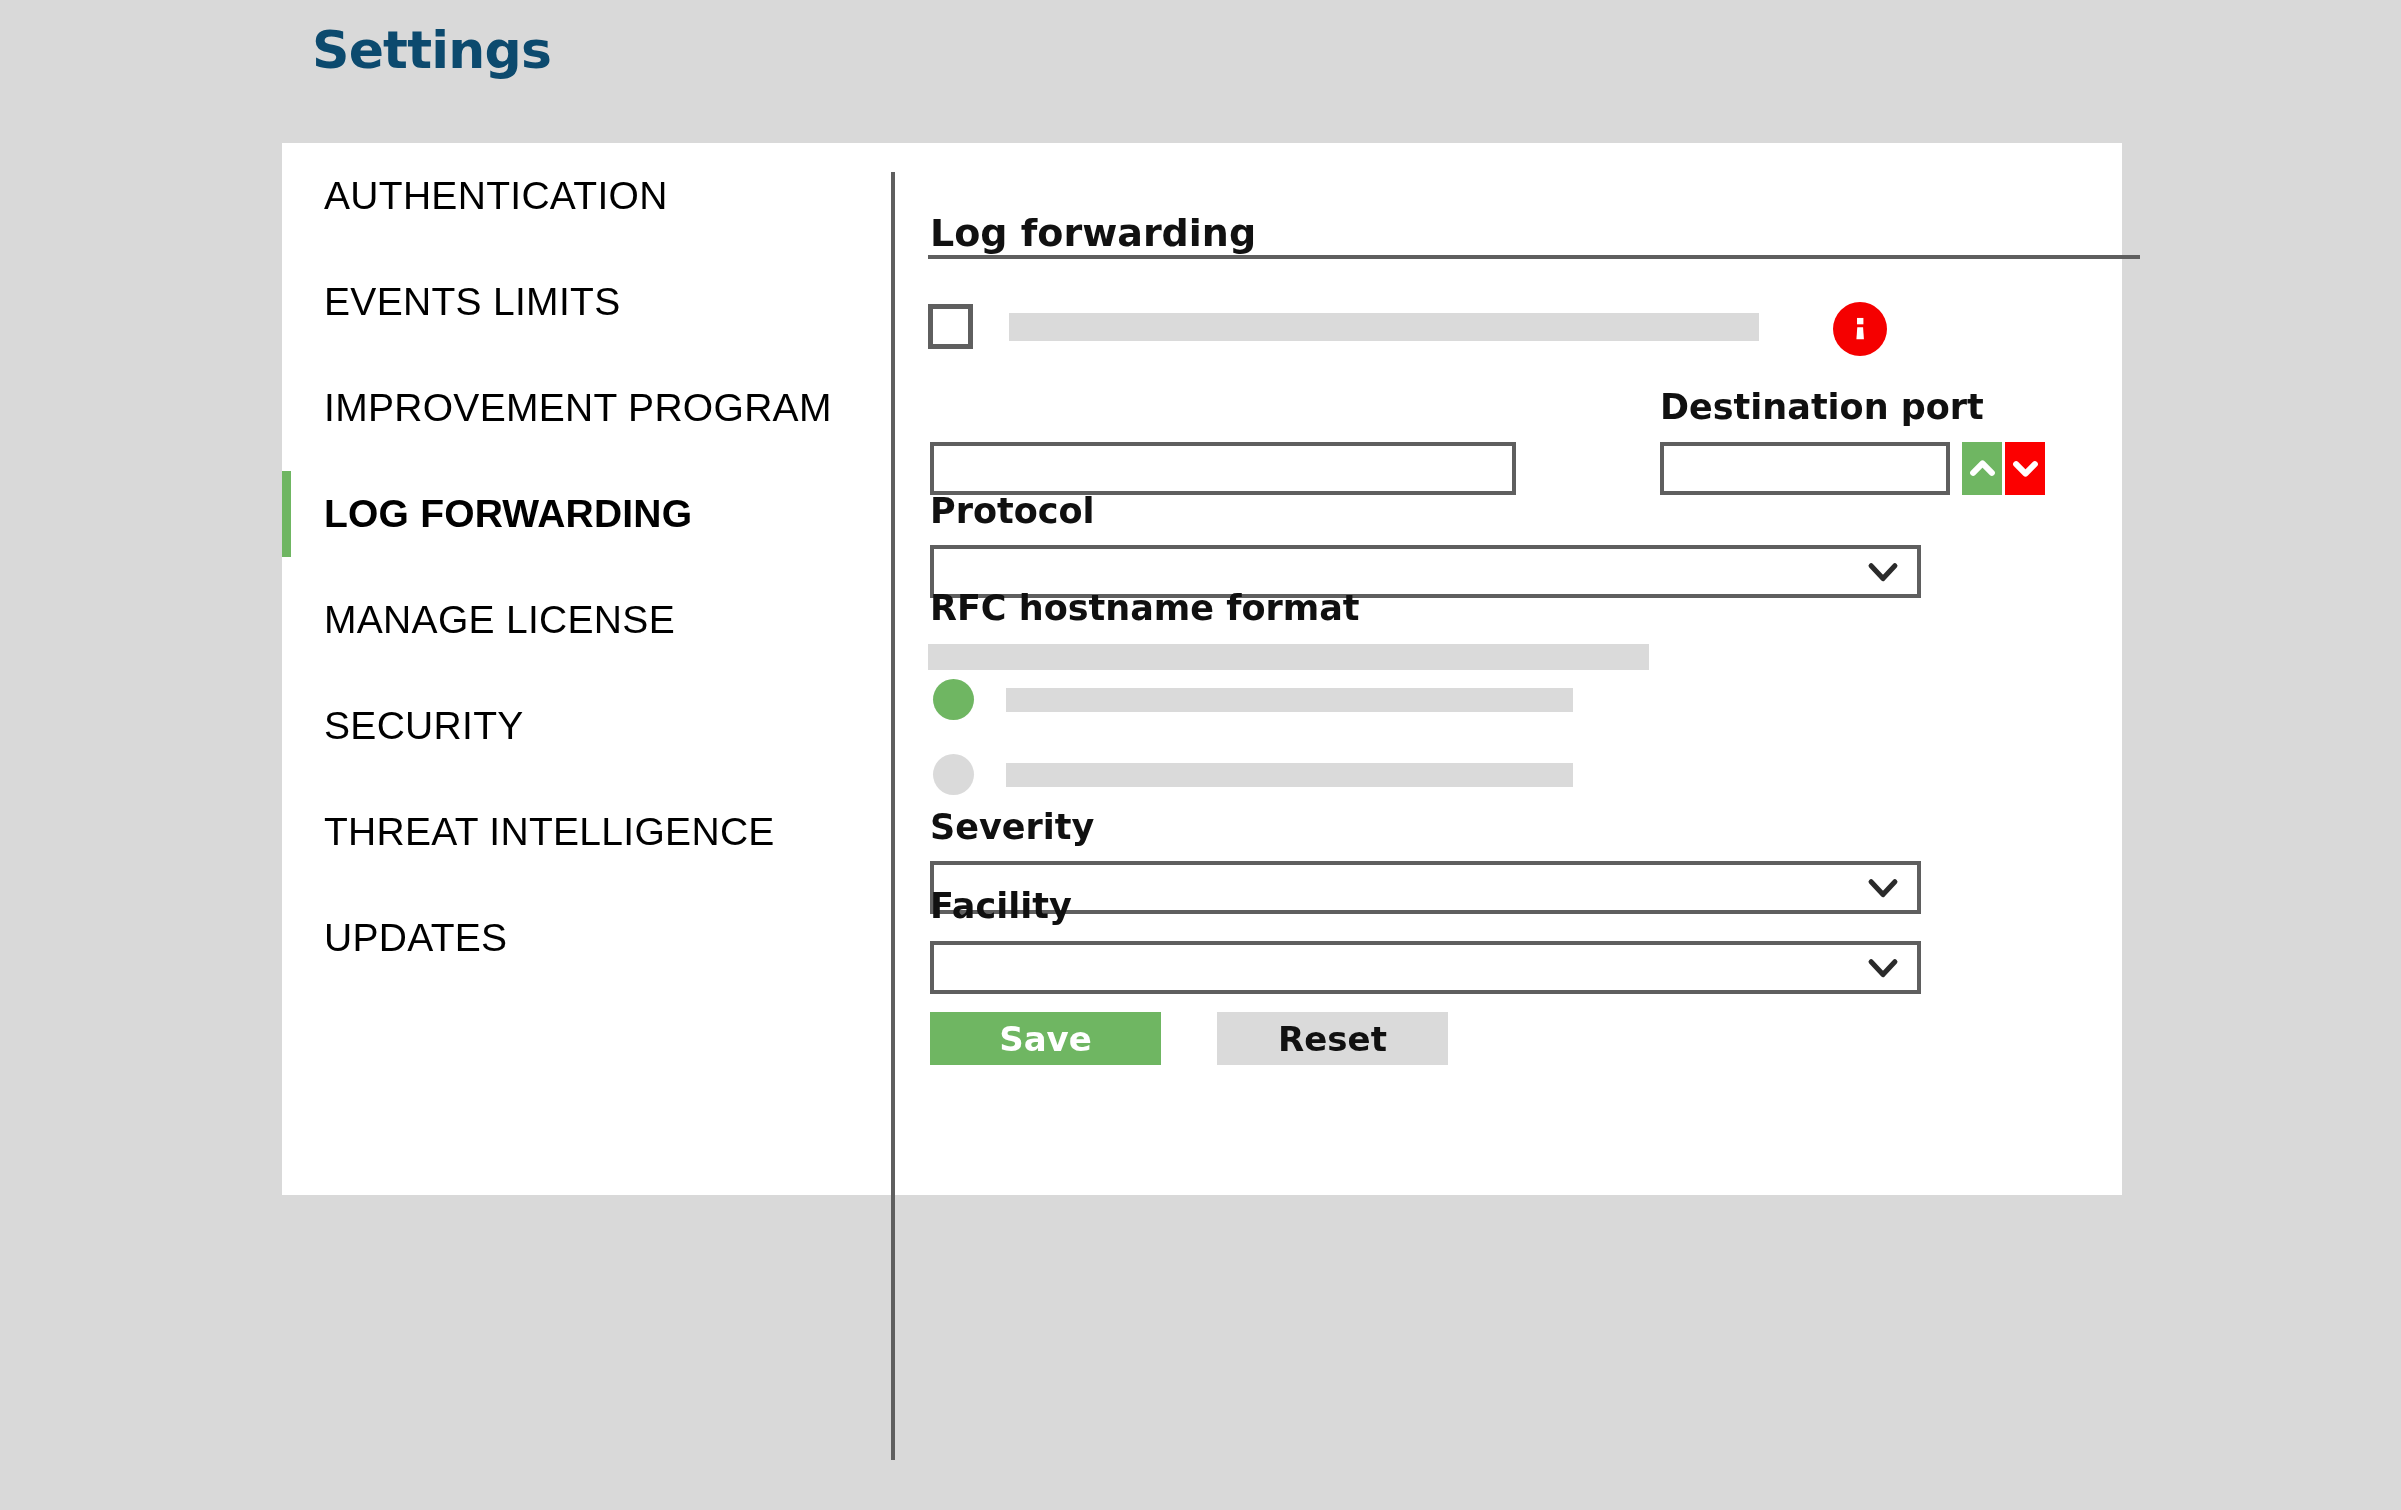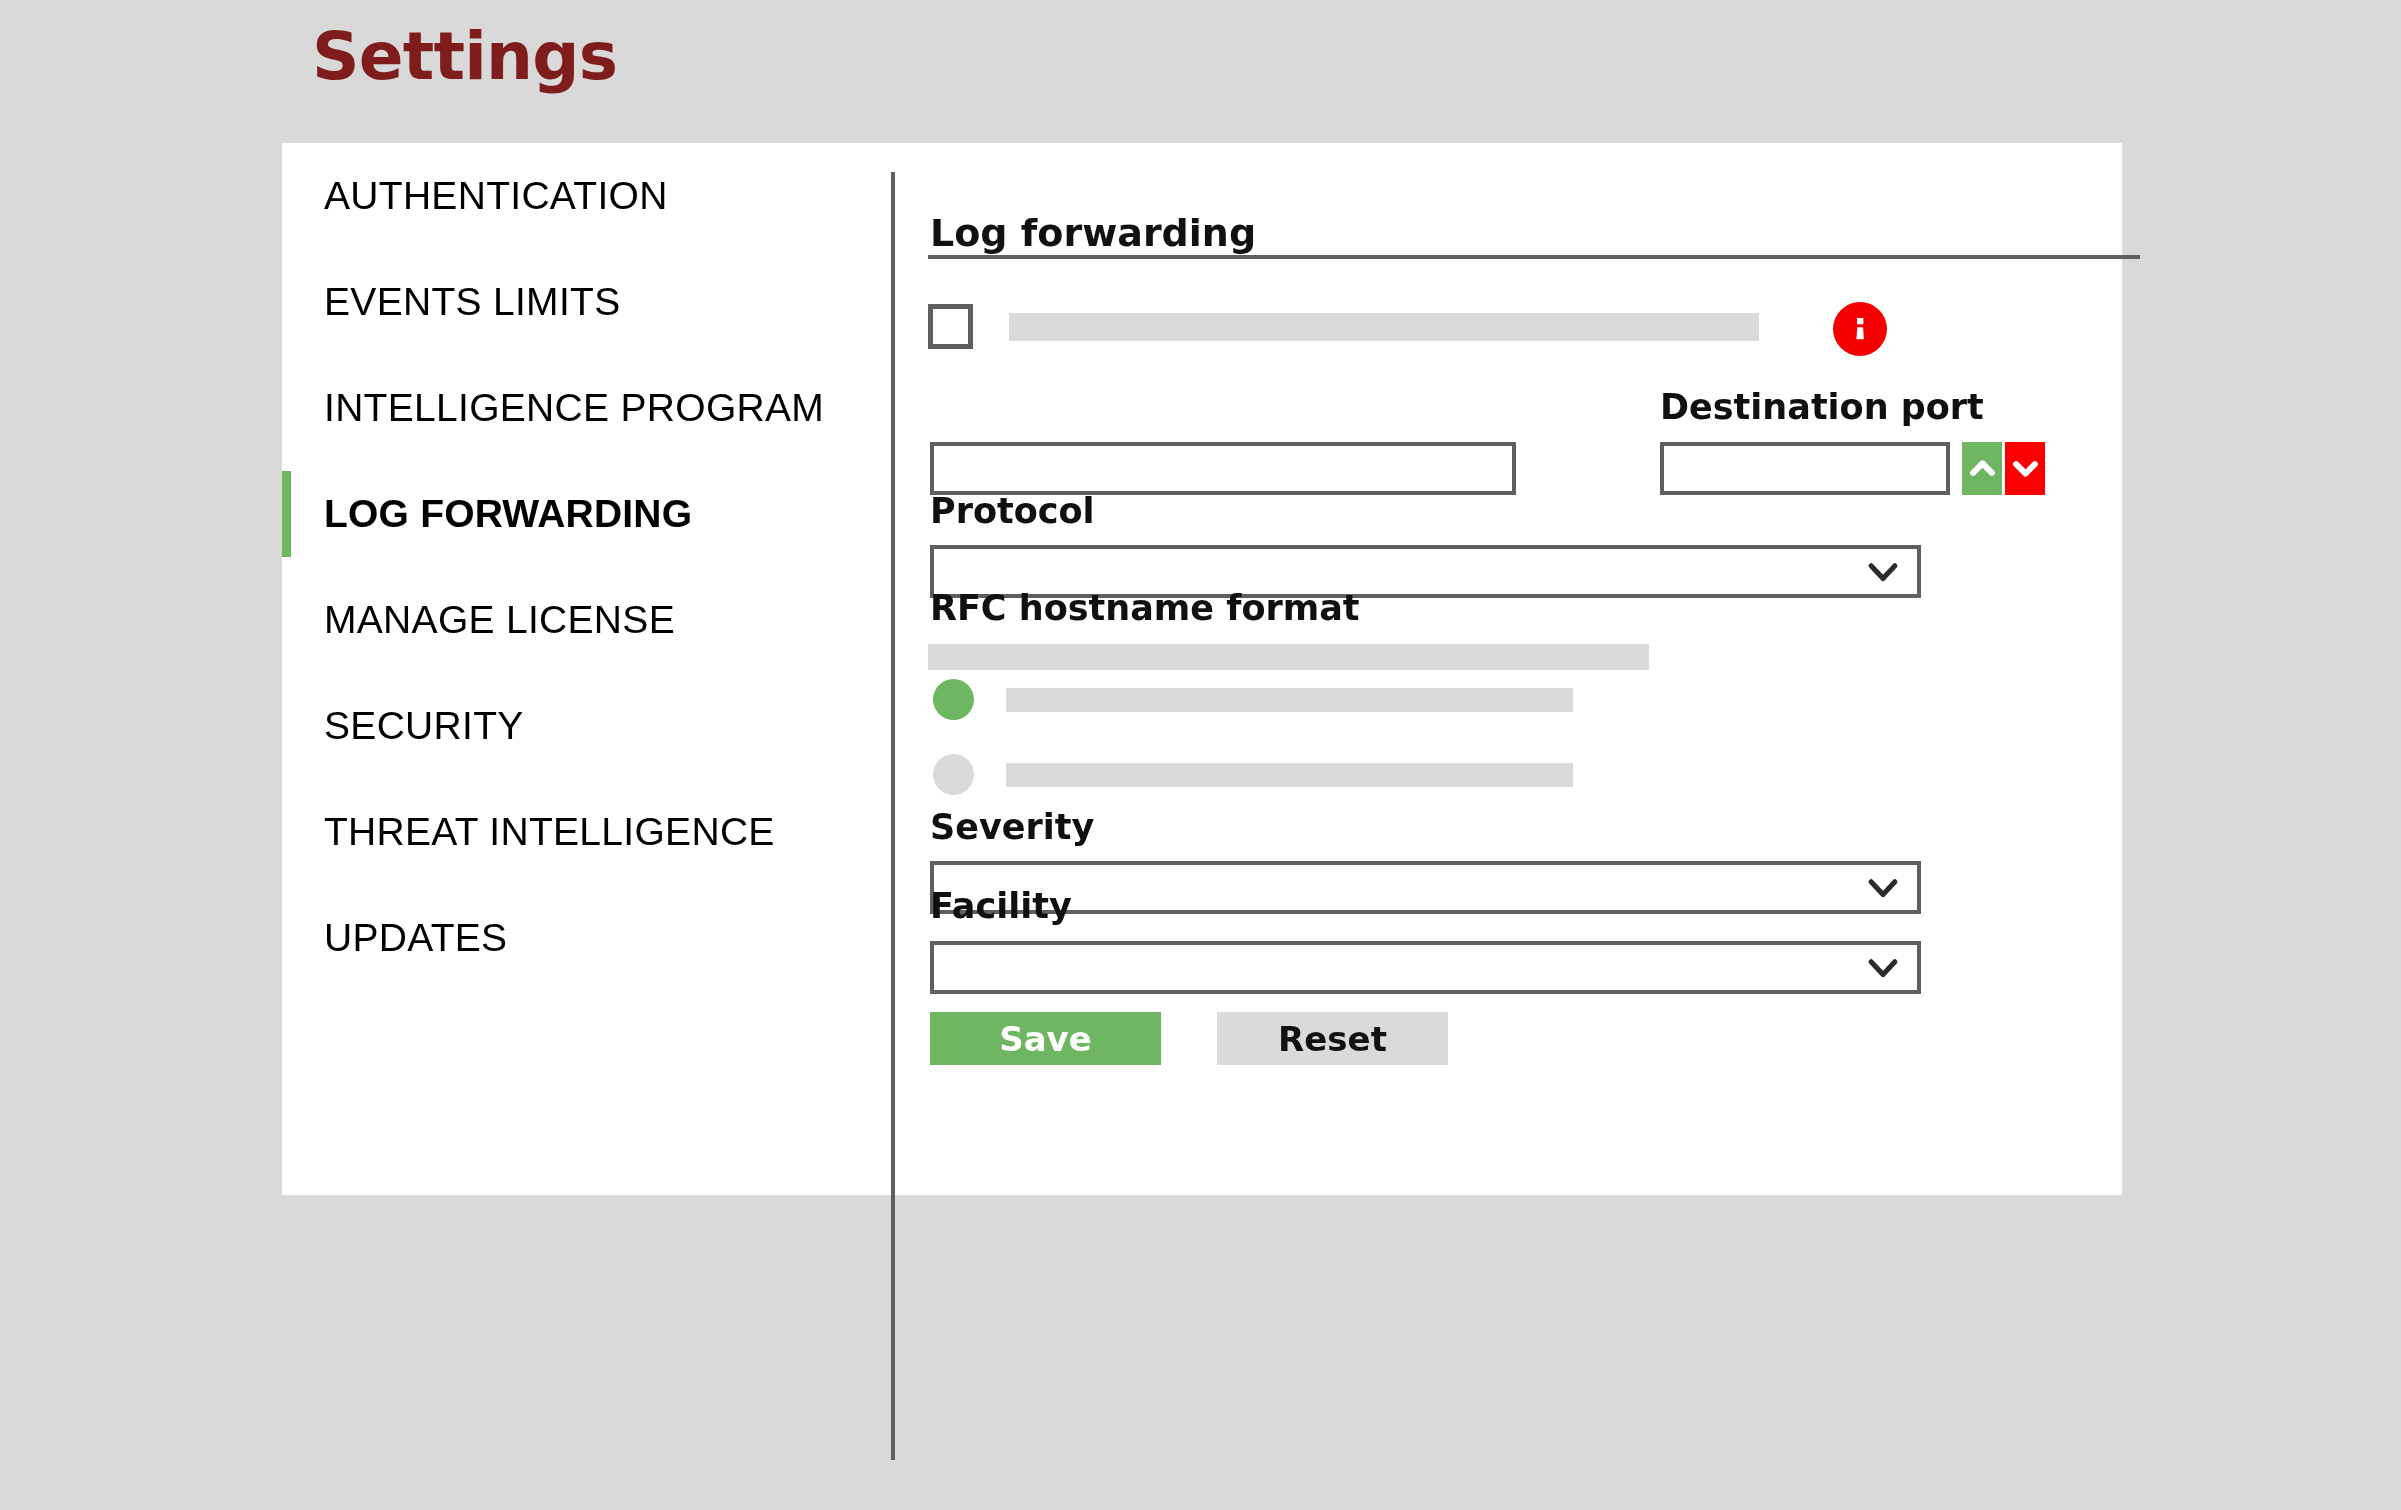--- a/index.html
+++ b/index.html
@@ -15,23 +15,23 @@
     overflow: hidden;
     position: relative;
   }
 
   
   #page-title {
     position: absolute;
     left: 312px;
     top: 24px;
     font-family: "DejaVu Sans", sans-serif;
-    font-size: 66px;
-    font-weight: bold;
-    color: #7f1d1d;
+    font-size: 52px;
+    font-weight: bold;
+    color: #0c4a6e;
     letter-spacing: -0.8px;
     line-height: 1;
   }
 
   
   #settings-card {
     position: absolute;
     left: 282px;
     top: 143px;
     width: 1840px;
@@ -279,21 +279,21 @@
 
     <div class="nav-item">
       <span class="nav-label">AUTHENTICATION</span>
     </div>
 
     <div class="nav-item">
       <span class="nav-label">EVENTS LIMITS</span>
     </div>
 
     <div class="nav-item">
-      <span class="nav-label">INTELLIGENCE PROGRAM</span>
+      <span class="nav-label">IMPROVEMENT PROGRAM</span>
     </div>
 
     <div class="nav-item active">
       <span class="nav-marker"></span>
       <span class="nav-label">LOG FORWARDING</span>
     </div>
 
     <div class="nav-item">
       <span class="nav-label">MANAGE LICENSE</span>
     </div>

